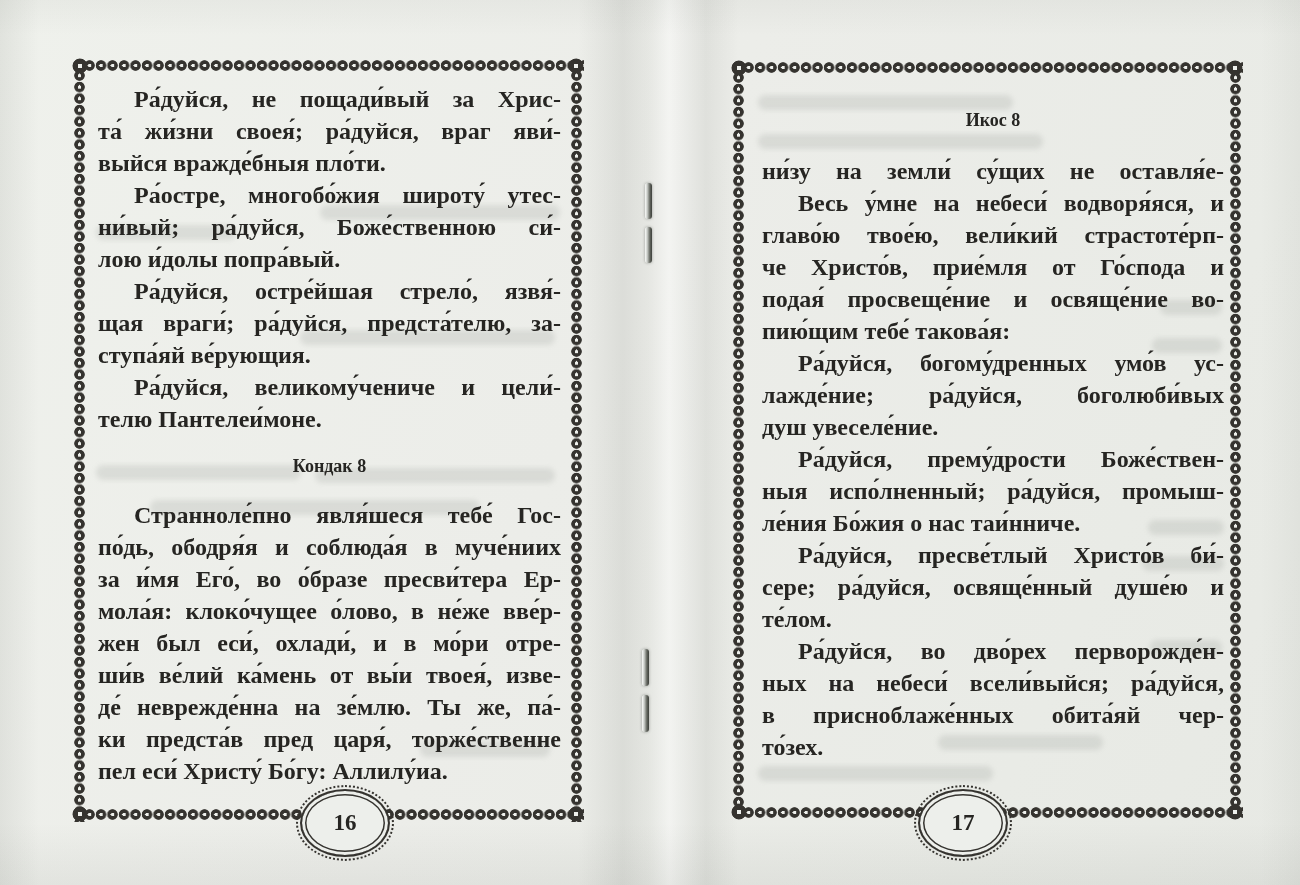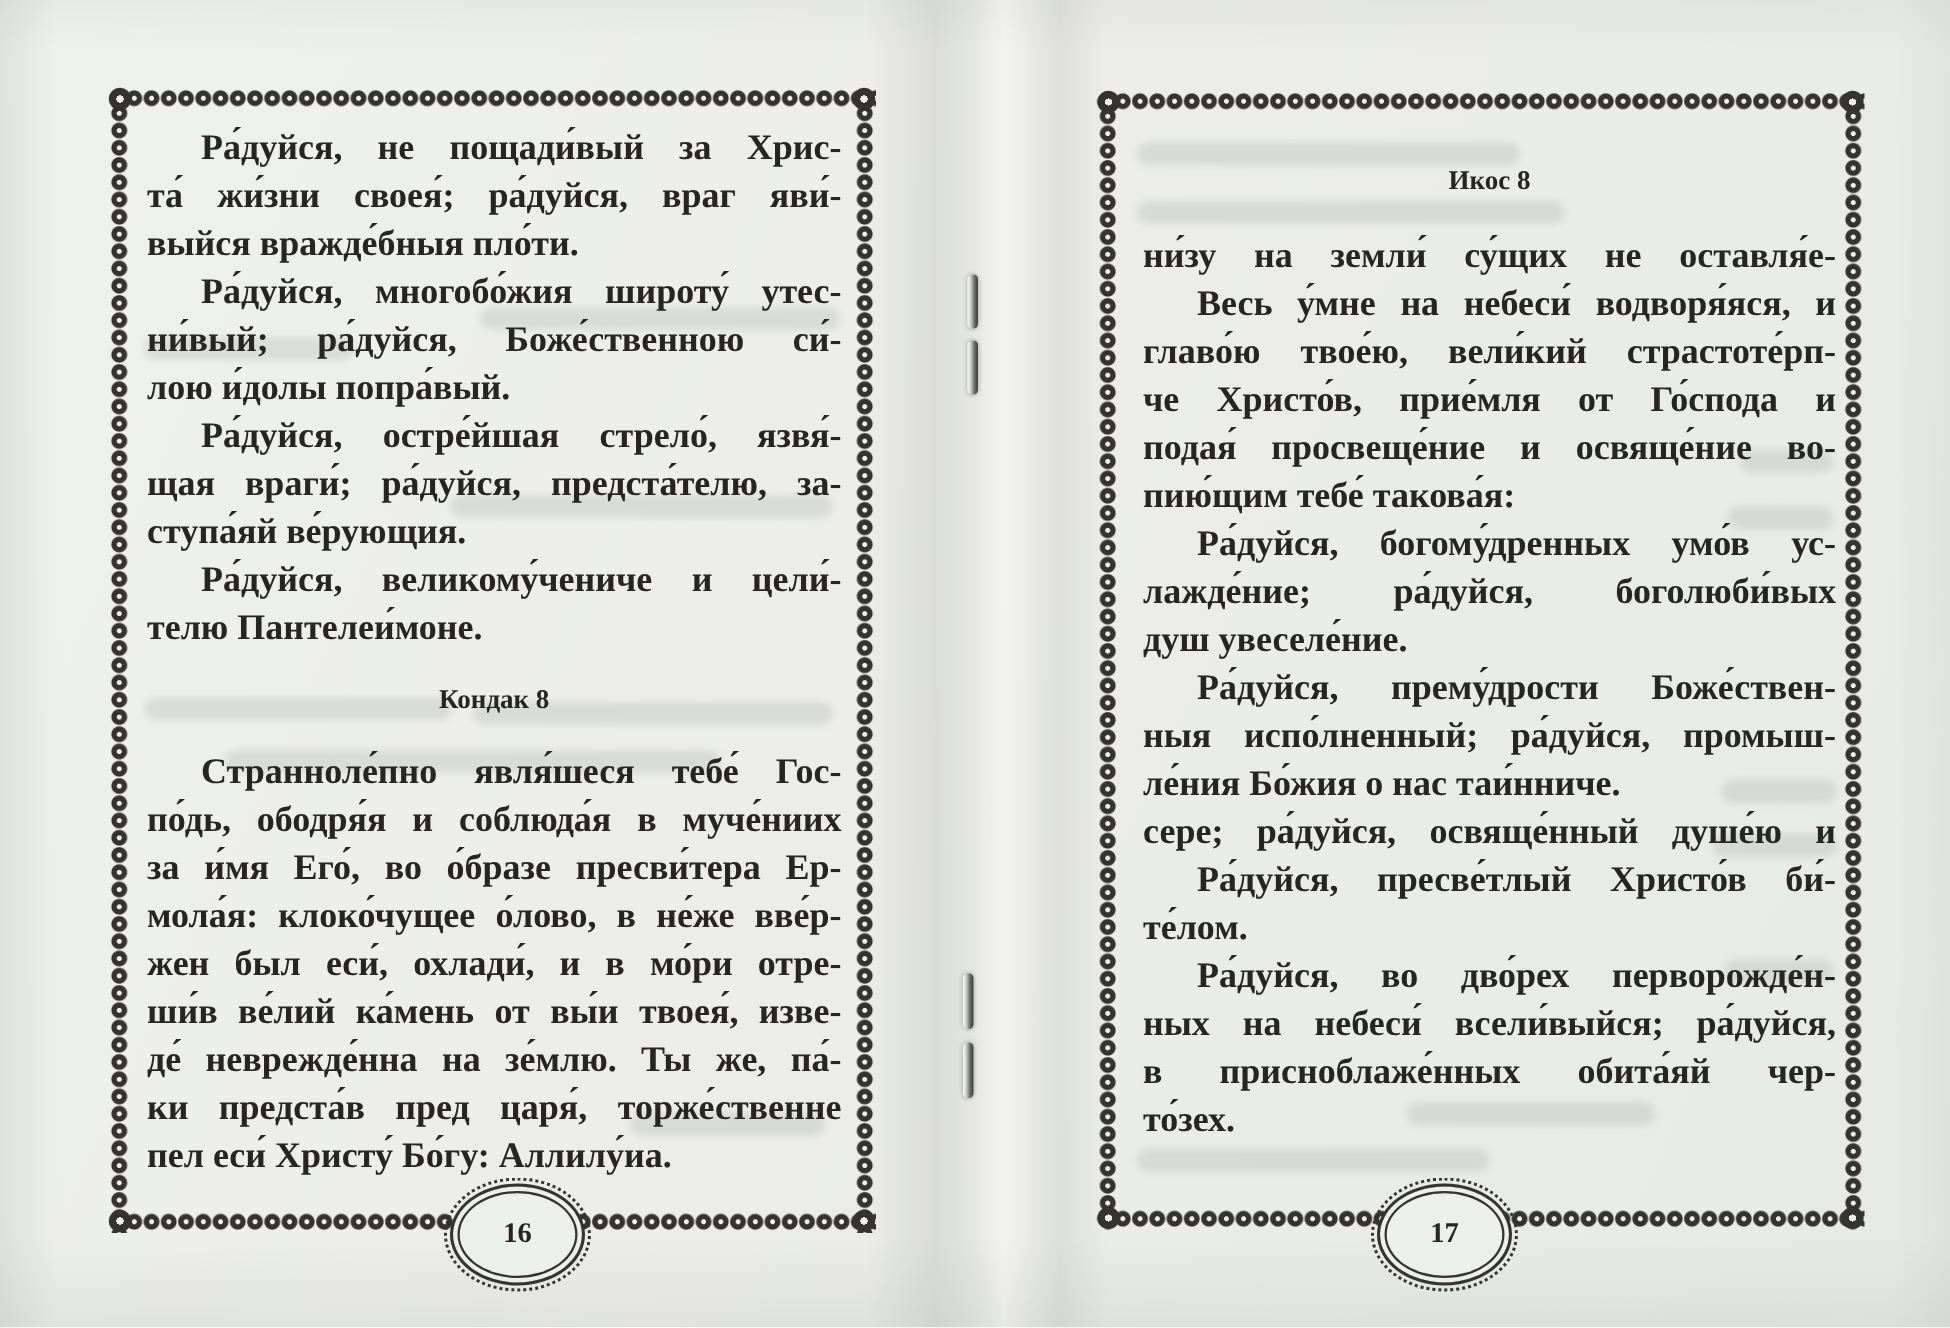--- a/index.html
+++ b/index.html
@@ -59,21 +59,21 @@
 
   
   .cartouche{position:absolute;width:86px;height:64px;transform:translateX(-50%);z-index:2;
         background:#edefeb;border:2.5px solid #35332f;border-radius:50%;
         box-shadow:inset 0 0 0 3px #edefeb,inset 0 0 0 4.5px #35332f;
         display:flex;align-items:center;justify-content:center;}
   .cartouche::before{content:"";position:absolute;inset:-6px;border-radius:50%;
         border:2px dotted #35332f;}
   .page-left  .cartouche{left:calc(50% + 17px);top:calc(100% - 33px);}
   .page-right .cartouche{left:calc(50% - 24px);top:calc(100% - 31px);}
-  .pageno{font-size:19px;font-weight:700;color:#262522;}
+  .pageno{font-size:23px;font-weight:700;color:#262522;}
 
   
   .ghost{position:absolute;height:15px;border-radius:8px;
         background:rgba(120,126,116,.16);filter:blur(2.5px);z-index:0;}
 </style>
 </head>
 <body>
 
 <div class="scan">
 
@@ -115,21 +115,21 @@
     <div class="corner c-bl"></div>
     <div class="corner c-br"></div>
 
     <div class="content">
       <p class="para">
           <span class="ln first">Ра́дуйся, не пощади́вый за Хрис-</span>
           <span class="ln">та́ жи́зни своея́; ра́дуйся, враг яви́-</span>
           <span class="ln last">выйся вражде́бныя пло́ти.</span>
         </p>
       <p class="para">
-          <span class="ln first">Ра́дуйся, многобо́жия широту́ утес-</span>
+          <span class="ln first">Ра́остре, многобо́жия широту́ утес-</span>
           <span class="ln">ни́вый; ра́дуйся, Боже́ственною си́-</span>
           <span class="ln last">лою и́долы попра́вый.</span>
         </p>
       <p class="para">
           <span class="ln first">Ра́дуйся, остре́йшая стрело́, язвя́-</span>
           <span class="ln">щая враги́; ра́дуйся, предста́телю, за-</span>
           <span class="ln last">ступа́яй ве́рующия.</span>
         </p>
       <p class="para">
           <span class="ln first">Ра́дуйся, великому́чениче и цели́-</span>
@@ -178,22 +178,22 @@
           <span class="ln first">Ра́дуйся, богому́дренных умо́в ус-</span>
           <span class="ln">лажде́ние; ра́дуйся, боголюби́вых</span>
           <span class="ln last">душ увеселе́ние.</span>
         </p>
       <p class="para">
           <span class="ln first">Ра́дуйся, прему́дрости Боже́ствен-</span>
           <span class="ln">ныя испо́лненный; ра́дуйся, промыш-</span>
           <span class="ln last">ле́ния Бо́жия о нас таи́нниче.</span>
         </p>
       <p class="para">
+          <span class="ln first">Ра́дуйся, пресве́тлый Христо́в би́-</span>
           <span class="ln">сере; ра́дуйся, освяще́нный душе́ю и</span>
-          <span class="ln first">Ра́дуйся, пресве́тлый Христо́в би́-</span>
           <span class="ln last">те́лом.</span>
         </p>
       <p class="para">
           <span class="ln first">Ра́дуйся, во дво́рех перворожде́н-</span>
           <span class="ln">ных на небеси́ всели́выйся; ра́дуйся,</span>
           <span class="ln">в присноблаже́нных обита́яй чер-</span>
           <span class="ln last">то́зех.</span>
         </p>
     </div>
 

